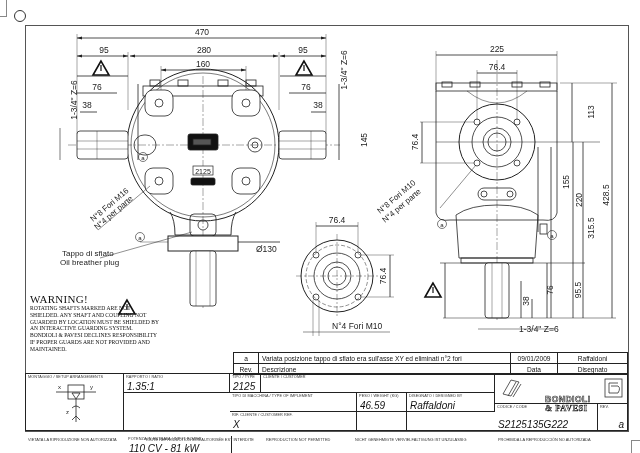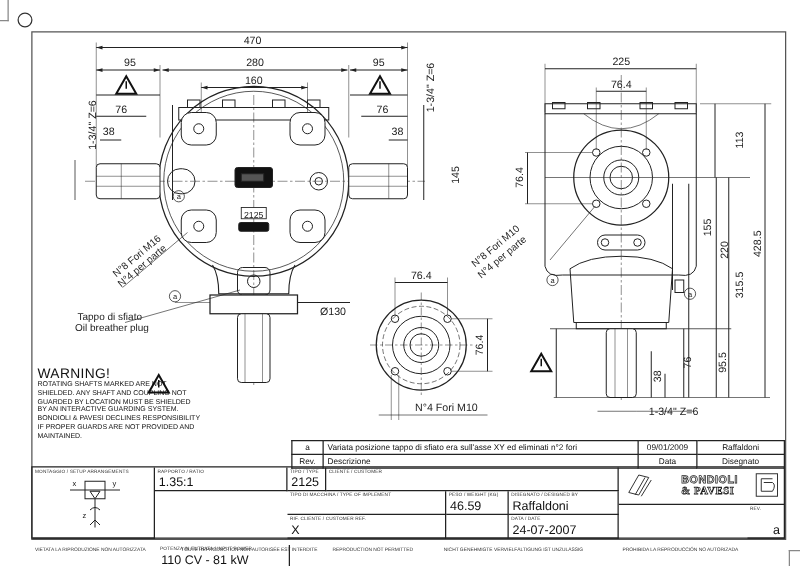--- a/index.html
+++ b/index.html
@@ -6,35 +6,35 @@
   body { width:640px; height:453px; position:relative; overflow:hidden; font-family:"Liberation Sans", sans-serif; color:#111; }
   .sheet { position:absolute; left:0; top:0; width:640px; height:453px; }
   .corner-mark { position:absolute; border-color:#888; border-style:solid; }
   .hole-mark { position:absolute; left:14px; top:10px; width:10px; height:10px; border:1px solid #333; border-radius:50%; }
   svg.drawing { position:absolute; left:0; top:0; }
   svg text { font-family:"Liberation Sans", sans-serif; fill:#222; }
   .dim { font-size:8.5px; }
   .note { font-size:8px; }
 
   
-  .warning { position:absolute; left:30px; top:293px; width:130px; font-family:Liberation Sans, sans-serif; color:#111; }
+  .warning { position:absolute; left:30px; top:293px; width:130px; font-family:Liberation Serif, serif; color:#111; }
   .warning .w-title { font-size:11px; letter-spacing:0.3px; }
   .warning .w-body { font-size:5.6px; line-height:6.8px; text-transform:uppercase; }
 
   
   .rev-table { position:absolute; left:233px; top:352px; width:395px; border-collapse:collapse; font-size:6.6px; }
   .rev-table td { border:1px solid #222; padding:0 3px; height:10px; white-space:nowrap; }
   .rev-table td.c { text-align:center; }
 
   
   .tb { position:absolute; left:25px; top:373px; width:603px; height:58px; border:1px solid #222; box-sizing:border-box; }
   .cell { position:absolute; border-right:1px solid #222; border-bottom:1px solid #222; box-sizing:border-box; }
   .cell .lbl { position:absolute; left:2px; top:1px; font-size:3.8px; color:#333; letter-spacing:0.1px; white-space:nowrap; text-transform:uppercase; }
-  .cell .val { position:absolute; left:3px; bottom:0px; font-size:10px; color:#111; white-space:nowrap; }
-  .logo-text { position:absolute; font-size:8.5px; font-weight:bold; letter-spacing:0.5px; color:#fff; -webkit-text-stroke:0.6px #222; line-height:9px; }
+  .cell .val { position:absolute; left:3px; bottom:0px; font-size:10px; color:#111; white-space:nowrap;font-style:italic; }
+  .logo-text { position:absolute; font-size:8.5px; font-weight:bold; letter-spacing:0.5px; color:#fff; -webkit-text-stroke:0.6px #222; line-height:9px;margin-top:16px; }
   .footer { position:absolute; top:437px; font-size:3.9px; color:#333; white-space:nowrap; text-transform:uppercase; }
 </style>
 </head>
 <body>
 
 <div class="sheet">
   <div class="hole-mark"></div>
   <div class="corner-mark" style="left:0;top:0;width:6px;height:16px;border-width:0 1px 1px 0;"></div>
   <div class="corner-mark" style="right:0;bottom:0;width:8px;height:12px;border-width:1px 0 0 1px;"></div>
 
@@ -348,37 +348,37 @@
     </div>
     <div class="cell" style="left:204px;top:38px;width:127px;height:19px;">
       <span class="lbl">Rif. cliente / Customer ref.</span>
       <span class="val">X</span>
     </div>
     <div class="cell" style="left:331px;top:38px;width:50px;height:19px;"></div>
     <div class="cell" style="left:381px;top:19px;width:88px;height:19px;">
       <span class="lbl">Disegnato / Designed by</span>
       <span class="val">Raffaldoni</span>
     </div>
-    <div class="cell" style="left:381px;top:38px;width:88px;height:19px;">
-      <span class="lbl">Data / Date</span>
-      <span class="val">24-07-2007</span>
-    </div>
     <div class="cell" style="left:469px;top:0;width:133px;height:30px;border-right:none;">
       <svg width="133" height="30" style="position:absolute;left:0;top:0">
         <g fill="none" stroke="#333" stroke-width="0.8">
           <path d="M8 20 L16 6 L24 8 L16 22 Z"></path>
             <path d="M13 22 L21 8"></path>
             <path d="M18 23 L26 10"></path>
           <rect x="110" y="5" width="17" height="18"></rect>
           <path d="M114 9 L123 9 M114 9 L114 19 L123 19 Q126 14 123 12 L116 12"></path>
         </g>
       </svg>
       <span class="logo-text" style="left:50px;top:5px;">BONDIOLI</span>
       <span class="logo-text" style="left:50px;top:14px;font-family:Liberation Serif, serif;">&amp; PAVESI</span>
     </div>
+    <div class="cell" style="left:469px;top:30px;width:103px;height:27px;">
+      <span class="lbl">Codice / Code</span>
+      <span class="val">S2125135G222</span>
+    </div>
     <div class="cell" style="left:572px;top:30px;width:30px;height:27px;border-right:none;">
       <span class="lbl">Rev.</span>
       <span class="val" style="left:auto;right:4px;">a</span>
     </div>
   </div>
 
   <div class="footer" style="left:28px;">Vietata la riproduzione non autorizzata</div>
   <div class="footer" style="left:145px;">Toute reproduction non autorisée est interdite</div>
   <div class="footer" style="left:266px;">Reproduction not permitted</div>
   <div class="footer" style="left:355px;">Nicht genehmigte Vervielfältigung ist unzulässig</div>

